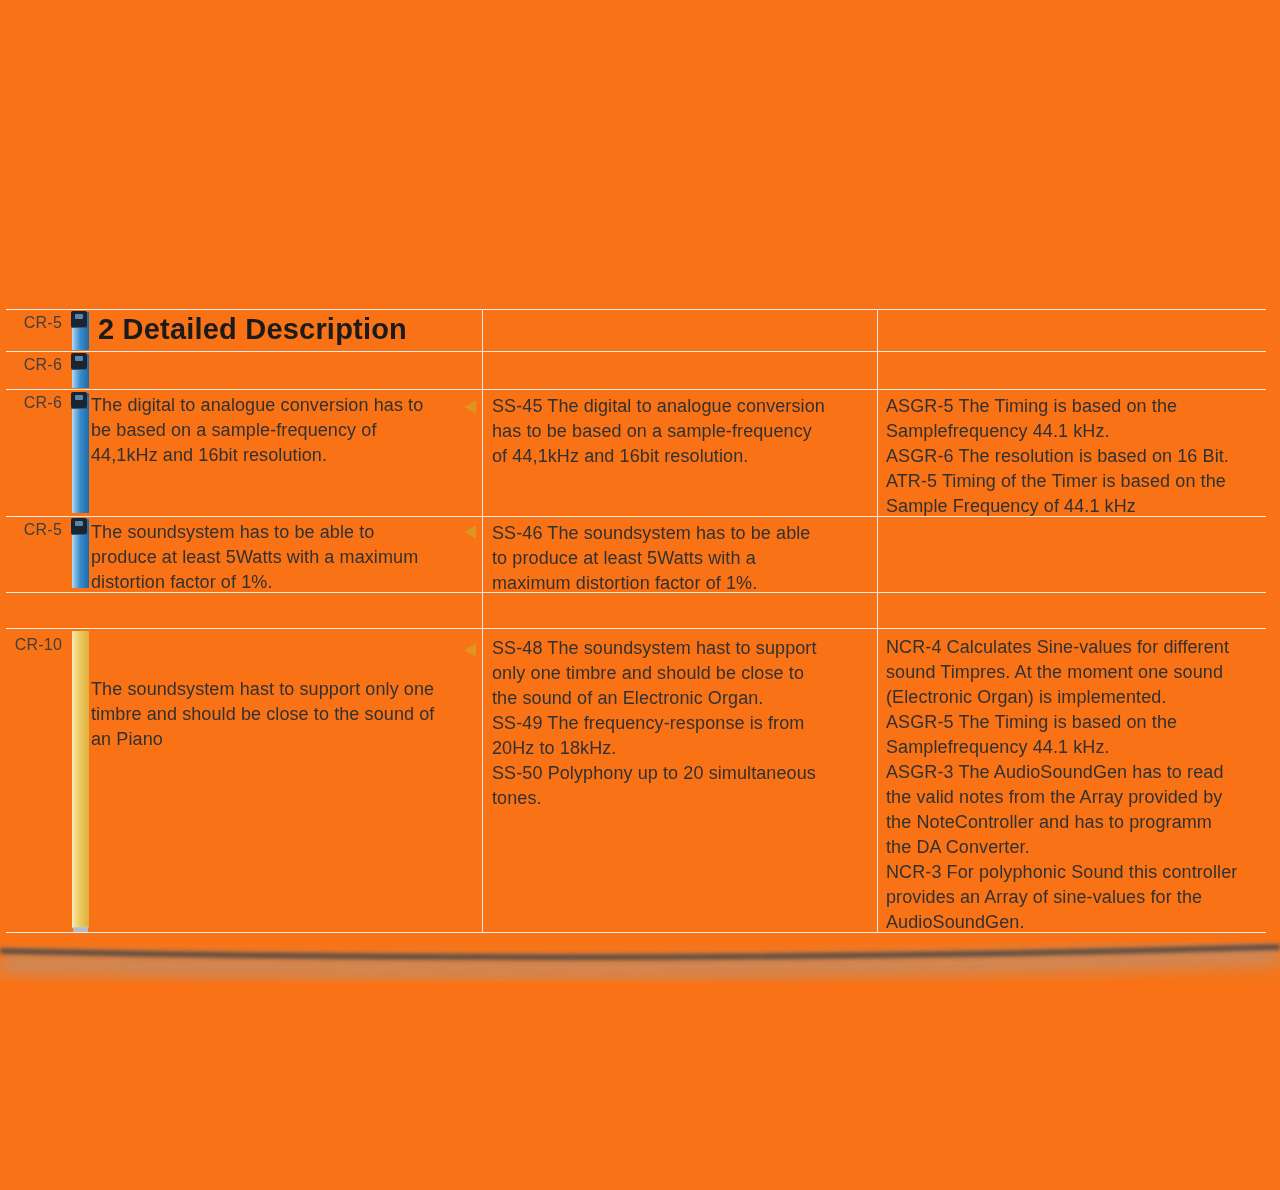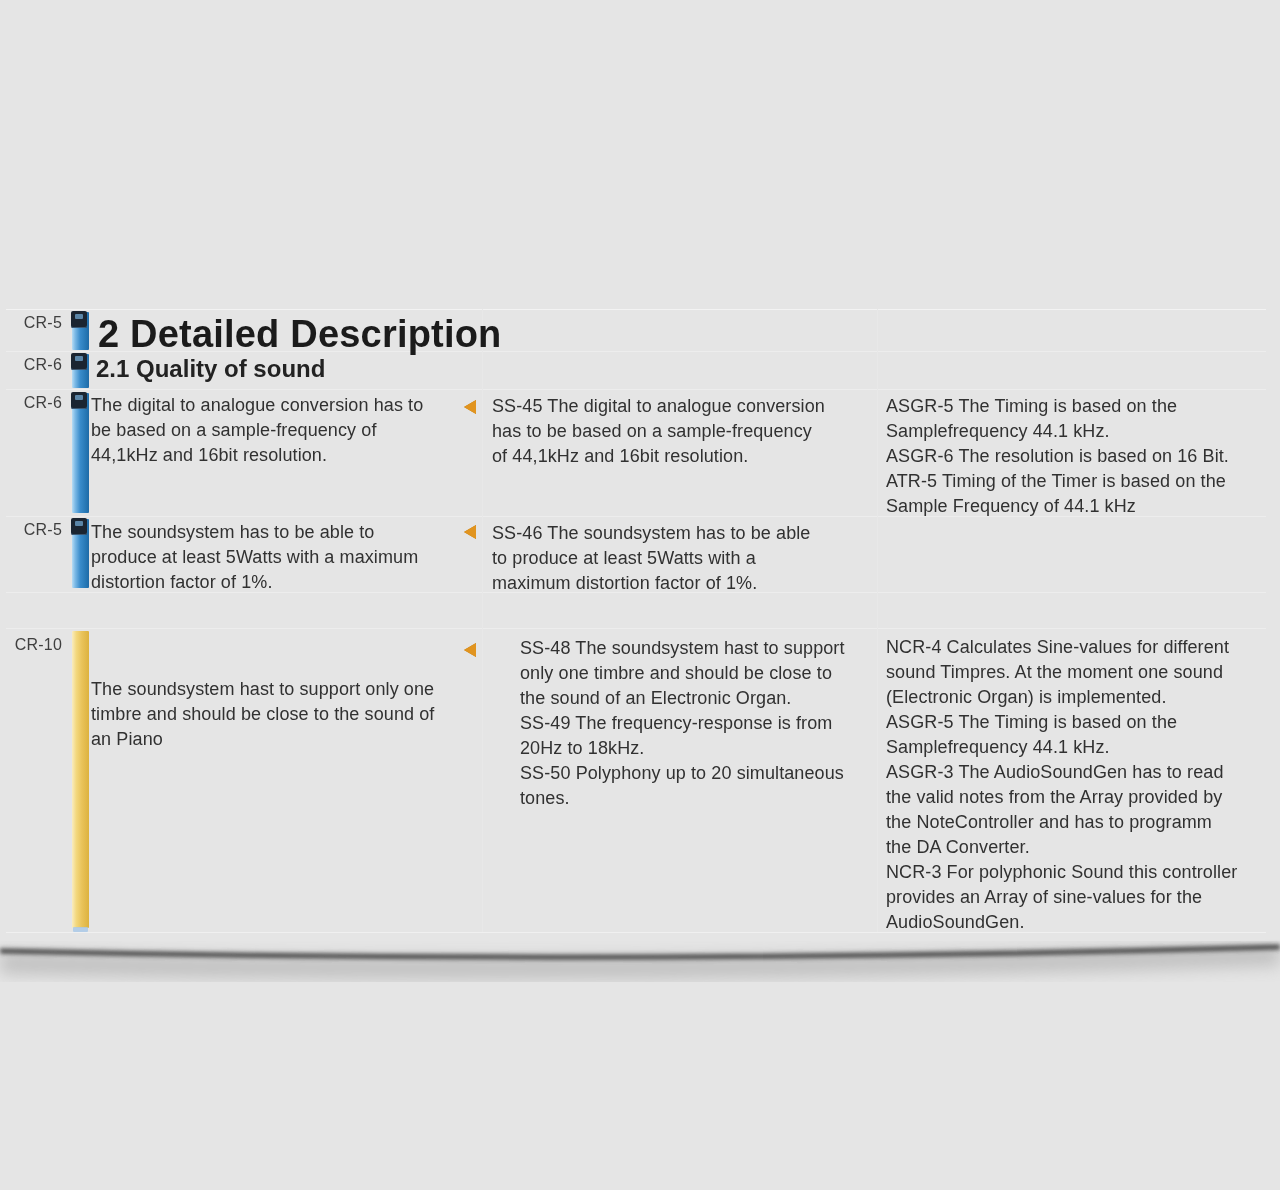--- a/index.html
+++ b/index.html
@@ -1,17 +1,17 @@
 <!DOCTYPE html>
 <html><head>
 <meta charset="utf-8">
 <style>
   html,body{margin:0;padding:0;background:#ffffff;}
   .stage{
-    position:relative;width:1280px;height:1190px;background:#e5e5e5;overflow:hidden;
+    position:relative;width:1280px;height:1190px;background:#f97316;overflow:hidden;
     font-family:"Liberation Sans","DejaVu Sans",sans-serif;color:#2e2e2e;
   }
   
   .hline{position:absolute;left:6px;width:1260px;height:1px;background:#ededed;}
   .vline{position:absolute;top:309px;height:623px;width:1px;background:#e8e8e8;}
   .vl-1{left:482px;} .vl-2{left:877px;}
   .hl-0{top:309px;background:#f3f3f3;}
   .hl-1{top:351px;}
   .hl-2{top:389px;}
   .hl-3{top:516px;}
@@ -47,34 +47,34 @@
   }
   .obj-icon::after{
     content:"";position:absolute;left:4px;top:3px;width:8px;height:5px;
     background:#5b86a8;border-radius:1px;
   }
   .row-0 .obj-icon{top:1px;} .row-1 .obj-icon{top:1px;}
   .row-2 .obj-icon{top:2px;} .row-3 .obj-icon{top:1px;} .row-4 .obj-icon{top:1px;}
   
   .h1{
     position:absolute;left:98px;top:3px;width:420px;
-    font-size:38px;font-weight:800;color:#1b1b1b;letter-spacing:.2px;white-space:nowrap;
+    font-size:29px;font-weight:800;color:#1b1b1b;letter-spacing:.2px;white-space:nowrap;
   }
   .h2{
     position:absolute;left:96px;top:3px;width:420px;
     font-size:24px;font-weight:700;color:#222;white-space:nowrap;
   }
   .body-text{
     font-size:18px;line-height:25px;color:#313131;white-space:pre-line;
     letter-spacing:.1px;
   }
   .c1{position:absolute;left:91px;top:3px;width:345px;}
   .c2{position:absolute;left:492px;top:4px;width:338px;}
   .c3{position:absolute;left:886px;top:4px;width:352px;}
-  .row-5 .c1{top:6px;margin-top:42px;} .row-5 .c2{top:7px;margin-left:28px;} .row-5 .c3{top:6px;}
+  .row-5 .c1{top:6px;margin-top:42px;} .row-5 .c2{top:7px;} .row-5 .c3{top:6px;}
   
   .link-arrow{
     position:absolute;left:464px;width:0;height:0;
     border-top:7px solid transparent;border-bottom:7px solid transparent;
     border-right:12px solid #e1941f;filter:drop-shadow(0 0 .5px #b97a14);
   }
   .row-2 .link-arrow{top:10px;}
   .row-3 .link-arrow{top:8px;}
   .row-5 .link-arrow{top:14px;}
   
@@ -103,21 +103,20 @@
     <div class="rid">CR-5</div>
     <div class="bar bar-blue"></div>
     <div class="obj-icon"></div>
     <div class="h1">2 Detailed Description</div>
   </div>
 
   <div class="row row-1">
     <div class="rid">CR-6</div>
     <div class="bar bar-blue"></div>
     <div class="obj-icon"></div>
-    <div class="h2">2.1 Quality of sound</div>
   </div>
 
   <div class="row row-2">
     <div class="rid">CR-6</div>
     <div class="bar bar-blue"></div>
     <div class="obj-icon"></div>
     <div class="c1 body-text">The digital to analogue conversion has to be based on a sample-frequency of 44,1kHz and 16bit resolution.</div>
     <div class="link-arrow"></div>
     <div class="c2 body-text">SS-45 The digital to analogue conversion has to be based on a sample-frequency of 44,1kHz and 16bit resolution.</div>
     <div class="c3 body-text">ASGR-5 The Timing is based on the Samplefrequency 44.1 kHz.

